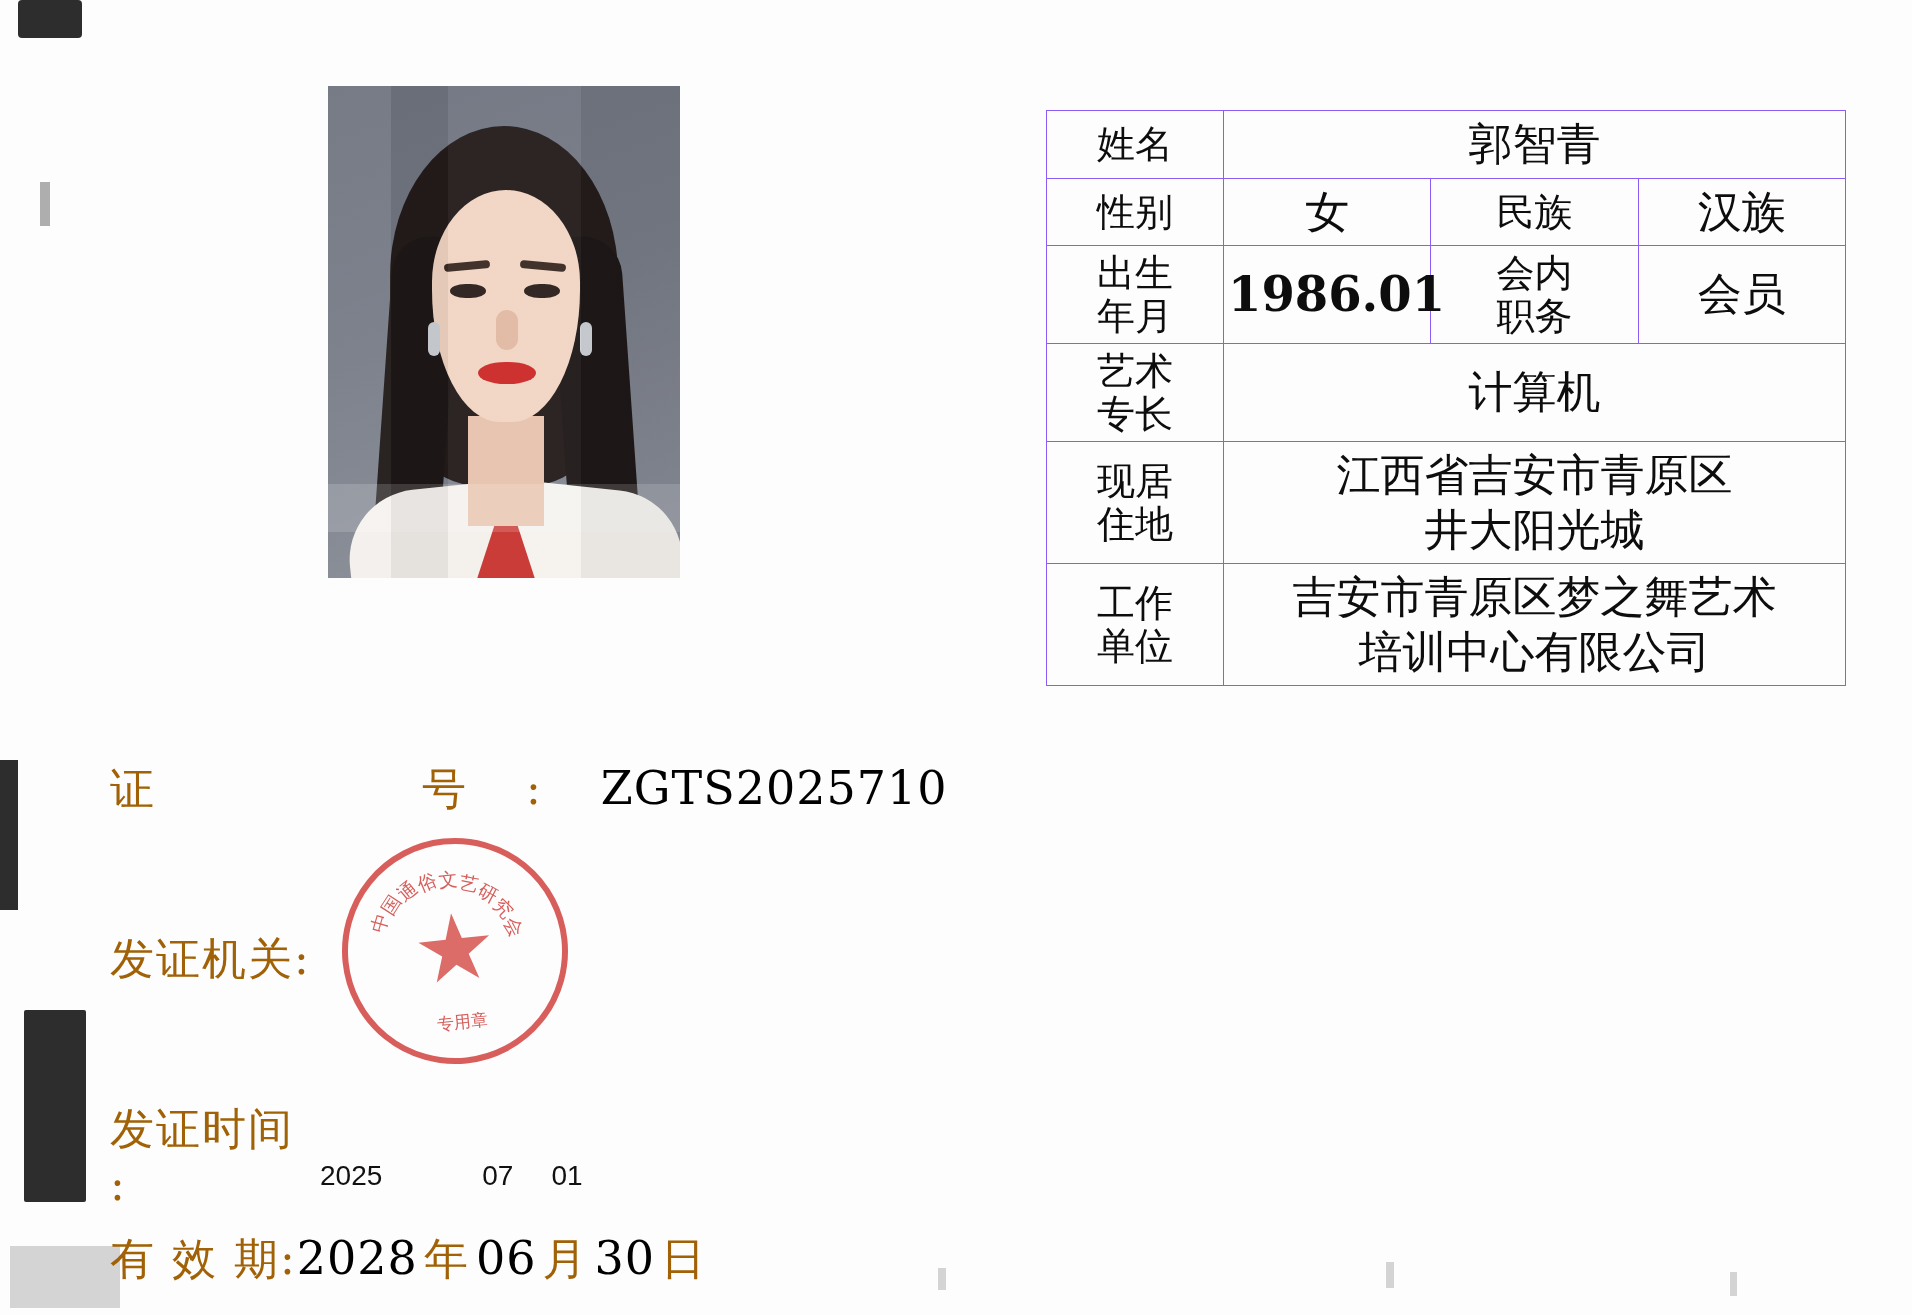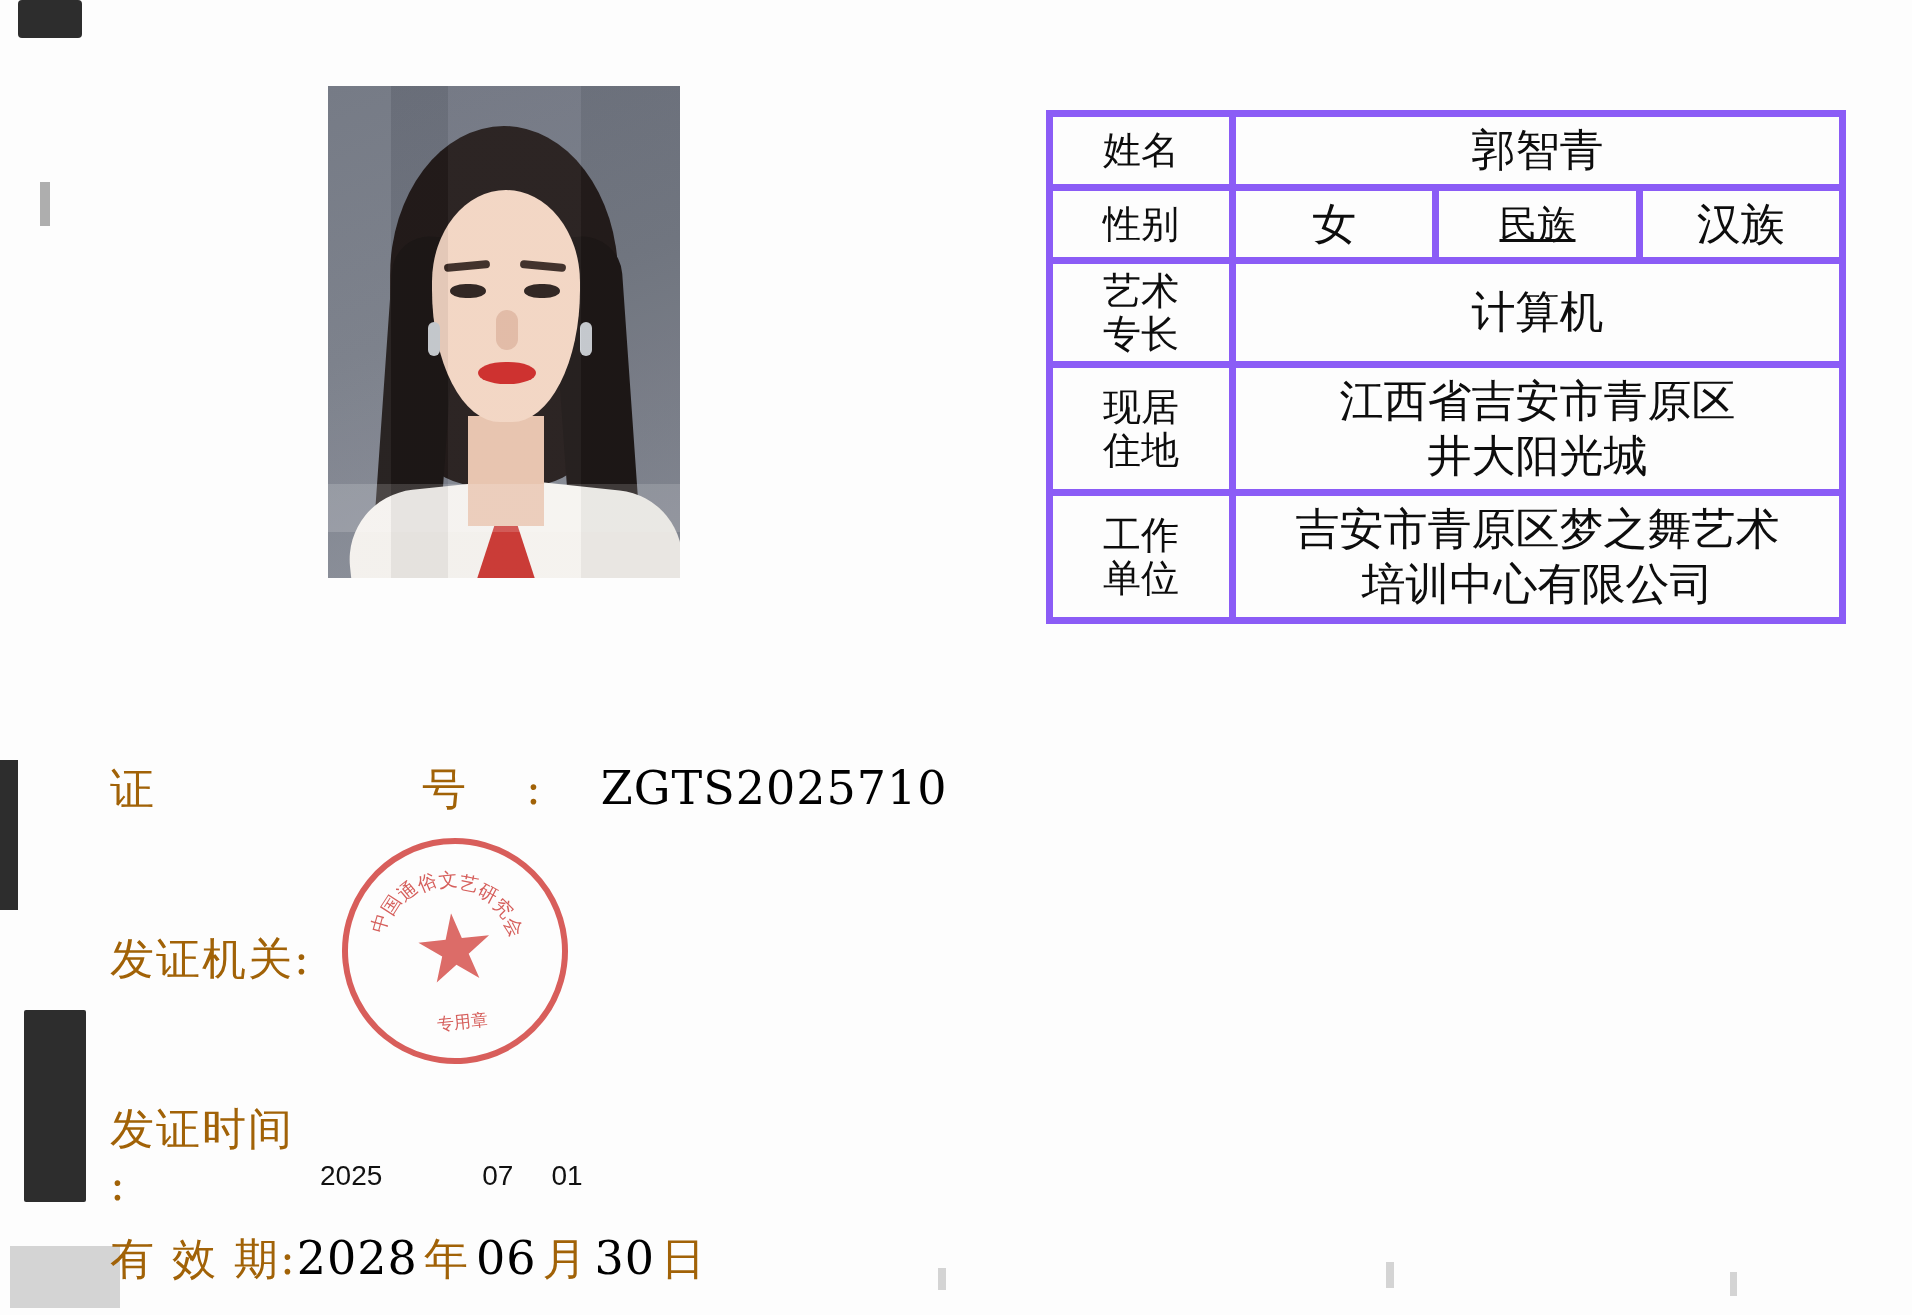--- a/index.html
+++ b/index.html
@@ -250,21 +250,21 @@
   
   #info-table {
     position: absolute;
     left: 1046px;
     top: 110px;
     width: 800px;
     border-collapse: collapse;
     table-layout: fixed;
   }
   #info-table td {
-    border: 7px solid #8b5cf6;
+    border: 1px solid #8b5cf6;
     text-align: center;
     vertical-align: middle;
     font-family: "DejaVu Serif", "Liberation Serif", serif;
     color: #0d0d0d;
     padding: 6px 4px;
   }
   td.key {
     font-size: 38px;
     line-height: 1.12;
     width: 168px;
@@ -370,22 +370,34 @@
 
   <table id="info-table">
     <tbody>
         <tr>
       <td class="key">姓名</td>
       <td class="val" colspan="3">郭智青</td>
     </tr>
     <tr>
       <td class="key">性别</td>
       <td class="val">女</td>
-      <td class="key" style="width:140px;text-decoration:underline;">民族</td>
+      <td class="key" style="width:140px;">民族</td>
       <td class="val" style="width:186px;">汉族</td>
+    </tr>
+    <tr>
+      <td class="key">
+        <span class="two-line">出生</span>
+        <span class="two-line">年月</span>
+      </td>
+      <td class="val val-bold-latin">1986.01</td>
+      <td class="key">
+        <span class="two-line">会内</span>
+        <span class="two-line">职务</span>
+      </td>
+      <td class="val">会员</td>
     </tr>
     <tr>
       <td class="key">
         <span class="two-line">艺术</span>
         <span class="two-line">专长</span>
       </td>
       <td class="val" colspan="3">计算机</td>
     </tr>
     <tr>
       <td class="key">

